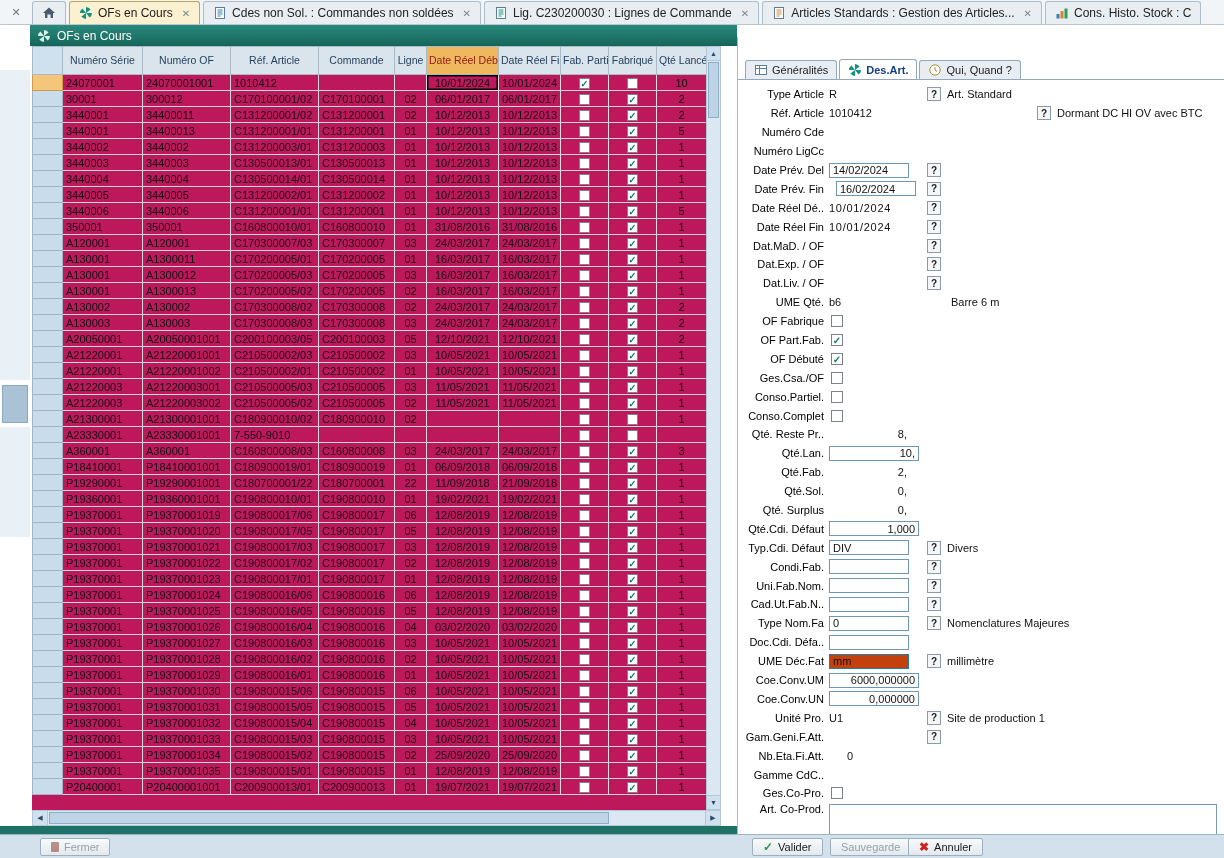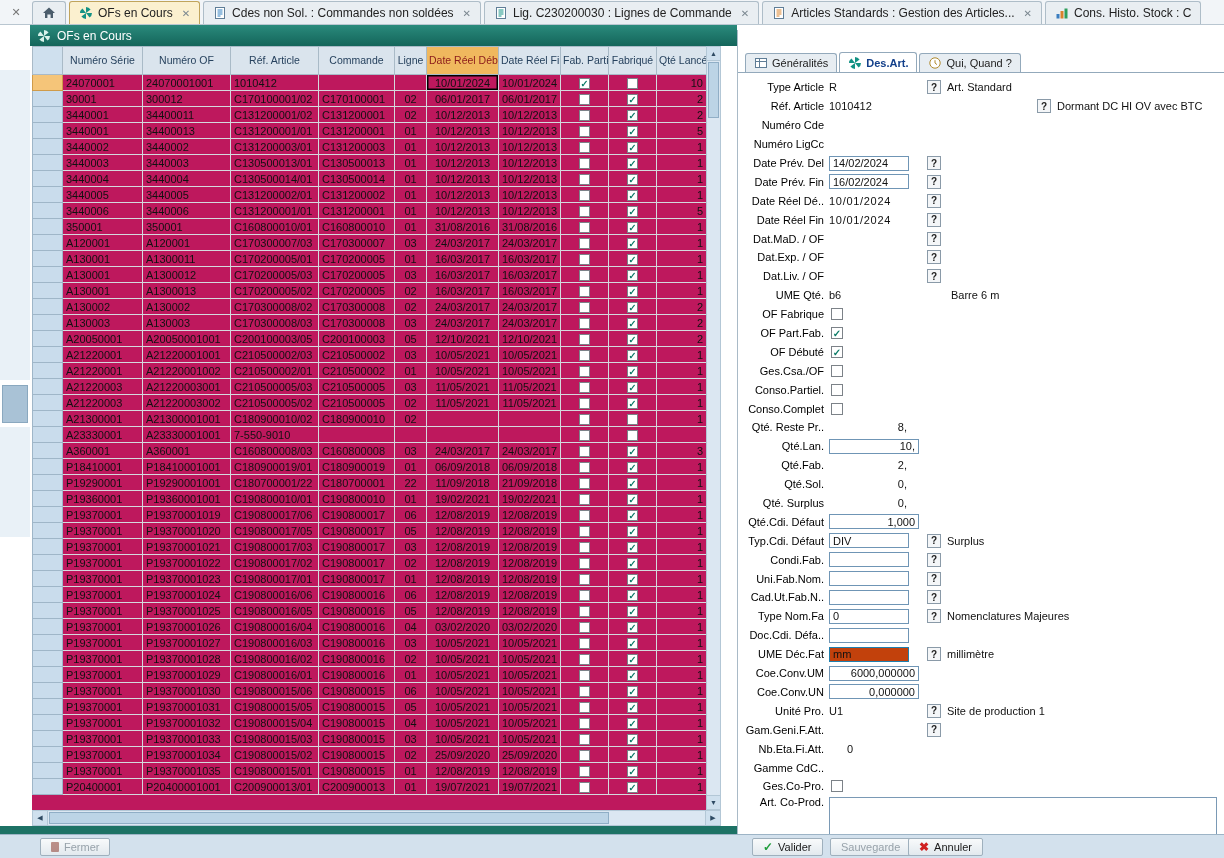--- a/index.html
+++ b/index.html
@@ -28,39 +28,39 @@
   
   .grid-wrap { position:absolute; left:32px; top:46px; width:674px; height:764px; overflow:hidden; background:#be185d; }
   table.grid { border-collapse:collapse; table-layout:fixed; width:674px; }
   .grid th, .grid td { border:1px solid #d4d9dd; height:16px; padding:0 3px; font-size:11px; font-weight:normal; overflow:hidden; white-space:nowrap; }
   .grid thead th { background:#dae4ed; border:1px solid #a9bac7; color:#27425e; font-size:10.5px; line-height:1.12; text-align:center; height:28px; padding:1px 2px; }
   .grid thead th.rowsel-h { background:#cfe0ee; }
   .grid thead th.sorted { background:#f0b85e; color:#8b1a1a; }
   .grid td.rowsel { background:#c9dcec; border:1px solid #9fb6c8; }
   .grid td.rowsel.selected { background:#f5c579; border:1px solid #cf9b4a; }
   .grid td.c { text-align:center; }
-  .grid td.r { text-align:right; }
+  .grid td.r { text-align:center; }
   .grid td.focus-cell { box-shadow:inset 0 0 0 1.5px #000; }
   .cb { display:inline-block; width:11px; height:11px; border:1px solid #7c8288; background:#fff; line-height:10px; font-size:9.5px; text-align:center; color:#0a7a66; font-weight:bold; vertical-align:middle; }
 
   
   .vscroll { position:absolute; left:706px; top:46px; width:15px; height:764px; background:#dbe7f2; border:1px solid #b3c7d6; }
   .vscroll .arr { position:absolute; left:0; width:13px; height:14px; display:flex; align-items:center; justify-content:center; font-size:7px; color:#2e4a63; background:#cfe0ee; }
   .vscroll .arr.up { top:0; border-bottom:1px solid #b3c7d6; }
   .vscroll .arr.down { bottom:0; border-top:1px solid #b3c7d6; }
   .vscroll .thumb { position:absolute; left:1px; top:15px; width:11px; height:56px; background:#bcd4e6; border:1px solid #90aec6; }
   .hscroll { position:absolute; left:32px; top:810px; width:689px; height:16px; background:#dbe7f2; border:1px solid #b3c7d6; }
   .hscroll .arr { position:absolute; top:0; width:15px; height:14px; display:flex; align-items:center; justify-content:center; font-size:7px; color:#2e4a63; background:#cfe0ee; }
   .hscroll .arr.left { left:0; border-right:1px solid #b3c7d6; }
   .hscroll .arr.right { right:0; border-left:1px solid #b3c7d6; }
   .hscroll .thumb { position:absolute; left:16px; top:1px; height:12px; width:560px; background:#bcd4e6; border:1px solid #90aec6; }
   .win-bottom { position:absolute; left:0; top:826px; width:737px; height:8px; background:#1d7265; }
 
   
-  .detail { position:absolute; left:737px; top:30px; width:487px; height:809px; background:#fff; border-left:1px solid #a9bac7;padding-left:36px; }
+  .detail { position:absolute; left:737px; top:37px; width:487px; height:809px; background:#fff; border-left:1px solid #a9bac7;padding-left:36px; }
   .dtabs { position:absolute; left:7px; top:22px; display:flex; align-items:flex-end; gap:2px; height:20px; }
   .dtab { height:19px; display:flex; align-items:center; gap:4px; padding:0 8px; background:#e7edf2; border:1px solid #93a9bb; border-bottom:none; border-radius:3px 3px 0 0; font-size:11px; color:#222; white-space:nowrap; }
   .dtab.active { background:#fff; color:#123f8a; font-weight:bold; height:20px; }
   .dtab-line { position:absolute; left:0; top:42px; width:487px; border-top:1px solid #93a9bb; }
   .dfields { position:absolute; left:1px; top:46px; width:486px; height:762px; overflow:hidden; padding-top:2px; }
   .drow { display:flex; align-items:center; height:18.9px; }
   .drow.tall { height:46px; align-items:flex-start; }
   .dlabel { width:90px; flex-shrink:0; text-align:right; padding-right:5px; white-space:nowrap; overflow:hidden; color:#000; }
   .dslot { width:90px; flex-shrink:0; display:flex; align-items:center; }
   .dval { width:88px; white-space:nowrap; overflow:hidden; }
@@ -872,21 +872,21 @@
         <div class="drow">
           <span class="dlabel">Date Prév. Del</span>
           <span class="dslot">
             <span class="dinput" style="width: 80px;">14/02/2024</span>
           </span>
           <span class="qbtn">?</span>
         </div>
         <div class="drow">
           <span class="dlabel">Date Prév. Fin</span>
           <span class="dslot">
-            <span class="dinput" style="width: 80px;">16/02/2024</span>
+            <span class="dinput" style="width: 80px; margin-left: 7px;">16/02/2024</span>
           </span>
           <span class="qbtn">?</span>
         </div>
         <div class="drow">
           <span class="dlabel">Date Réel Dé..</span>
           <span class="dslot">
             <span class="dval date">10/01/2024</span>
           </span>
           <span class="qbtn">?</span>
         </div>
@@ -990,21 +990,21 @@
           <span class="dslot">
             <span class="dinput num" style="width: 100px;">1,000</span>
           </span>
         </div>
         <div class="drow">
           <span class="dlabel">Typ.Cdi. Défaut</span>
           <span class="dslot">
             <span class="dinput" style="width: 80px;">DIV</span>
           </span>
           <span class="qbtn">?</span>
-          <span class="ddesc">Surplus</span>
+          <span class="ddesc">Divers</span>
         </div>
         <div class="drow">
           <span class="dlabel">Condi.Fab.</span>
           <span class="dslot">
             <span class="dinput" style="width: 80px;"></span>
           </span>
           <span class="qbtn">?</span>
         </div>
         <div class="drow">
           <span class="dlabel">Uni.Fab.Nom.</span>

